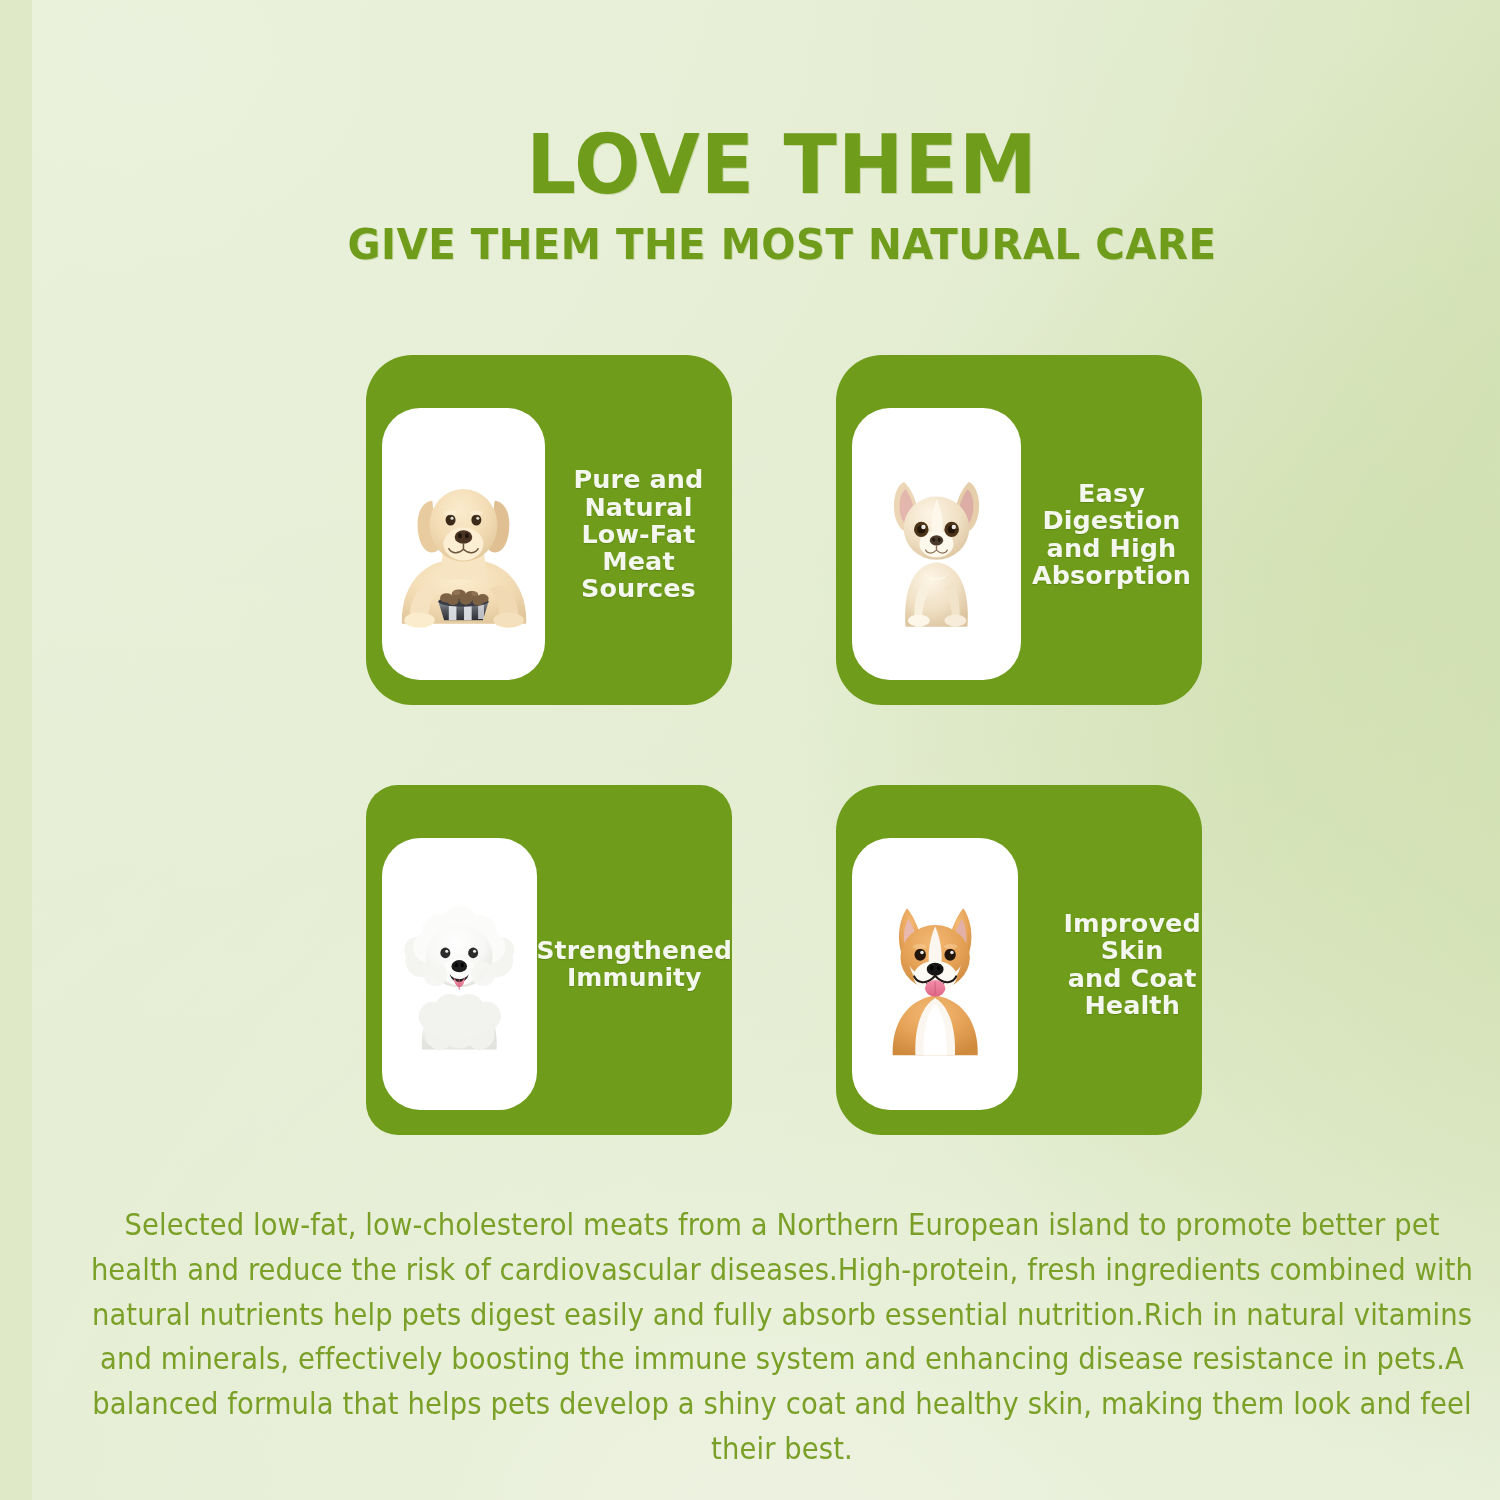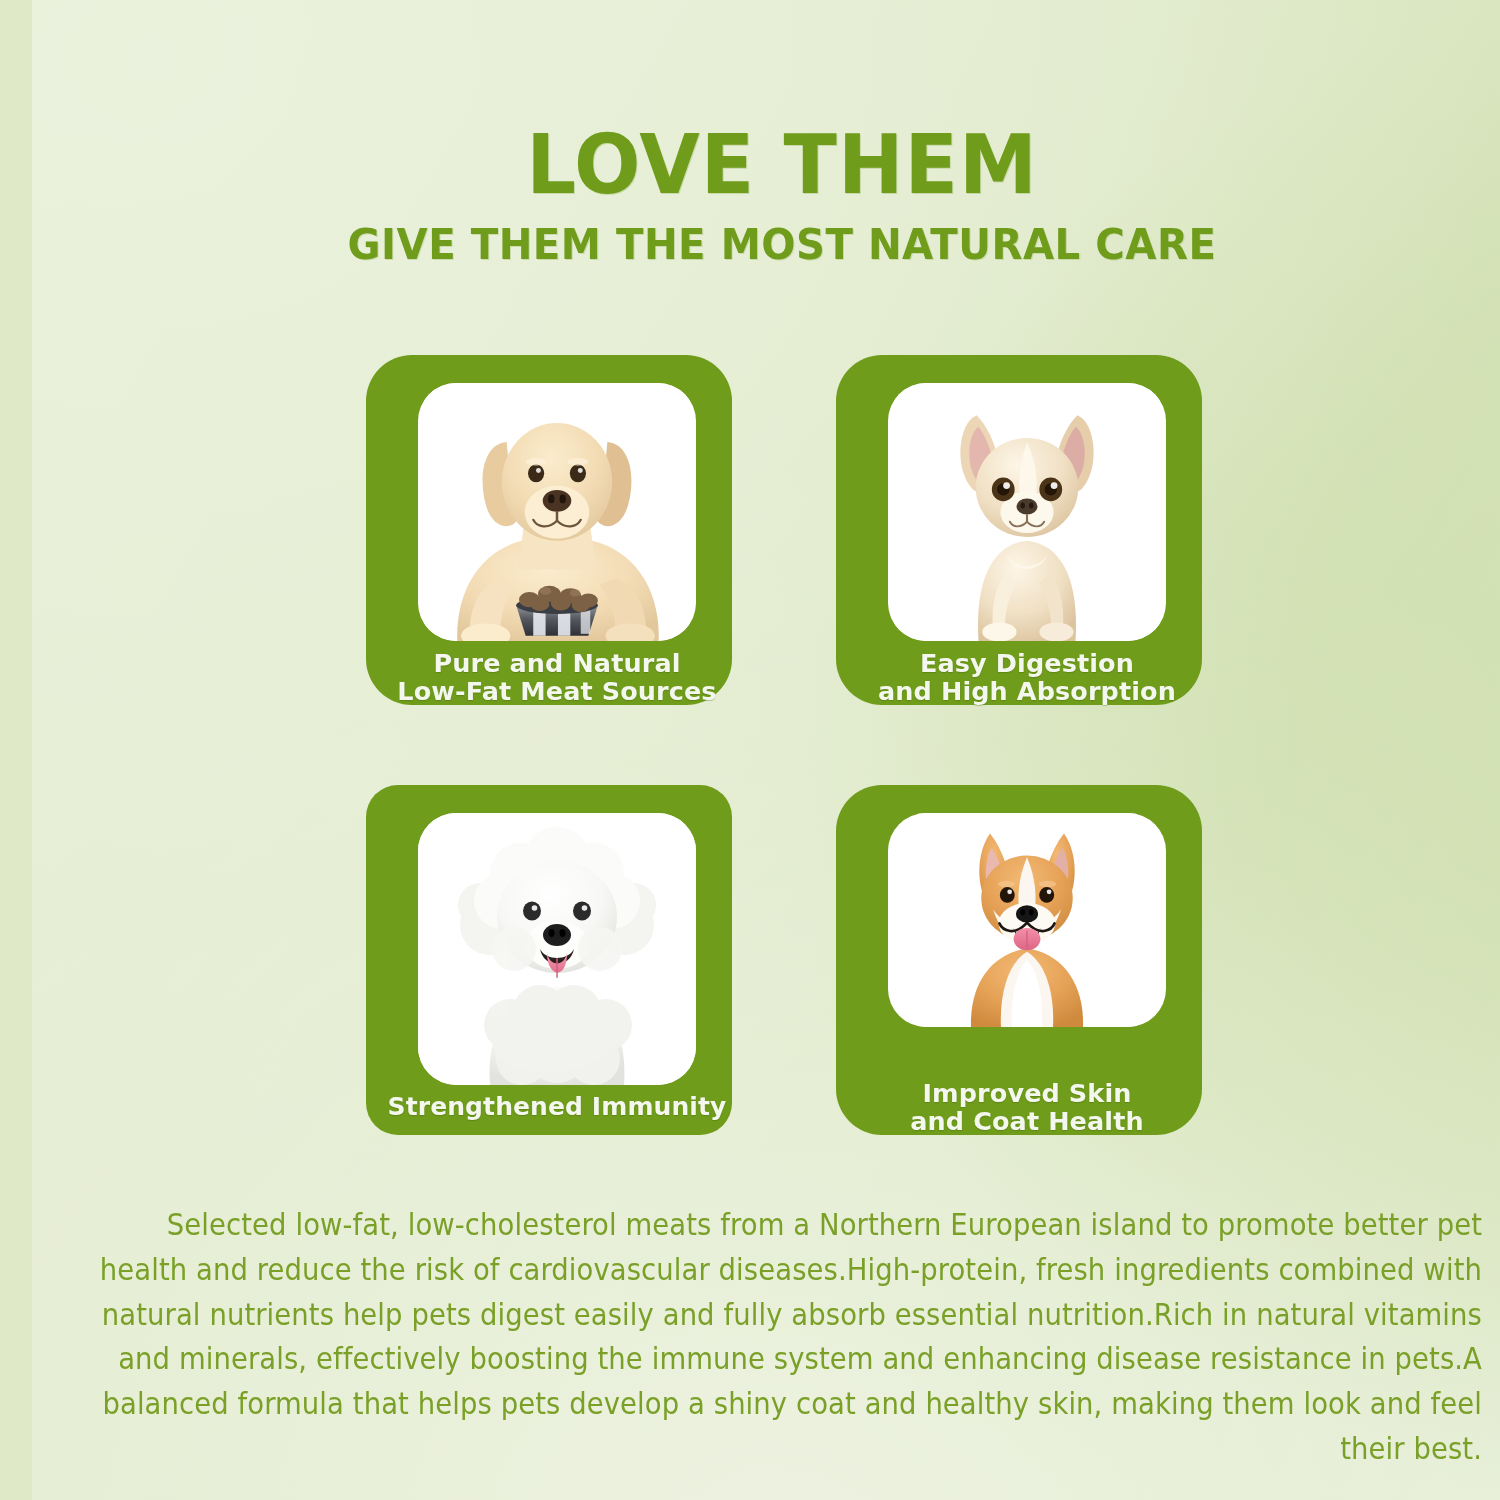--- a/index.html
+++ b/index.html
@@ -70,21 +70,20 @@
     height: 800px;
   }
   .card {
     position: absolute;
     width: 366px;
     height: 350px;
     background: #6f9c1b;
     border-radius: 46px;
     box-sizing: border-box;
     display: flex;
-    flex-direction: column;
     align-items: center;
     padding-left: 16px;
   }
   .card.c0 { left: 0;     top: 0;   }
   .card.c1 { left: 470px; top: 0;   }
   .card.c2 { left: 0;     top: 430px; border-radius: 32px; }
   .card.c3 { left: 470px; top: 430px; gap: 44px; }
 
   .photo {
     position: relative;
@@ -113,21 +112,21 @@
   
   .dogwrap { position: absolute; inset: 0; }
   .dogwrap svg { display: block; width: 100%; height: 100%; }
 
   
   .footer {
     position: absolute;
     left: 50px;
     top: 1203px;
     width: 1400px;
-    text-align: right;
+    text-align: center;
     color: #7aa028;
     font-size: 30.5px;
     line-height: 1.47;
     font-family: "DejaVu Sans Condensed", "Liberation Sans Narrow", "Liberation Sans", sans-serif;
     letter-spacing: 0.1px;
   }
 </style>
 </head>
 <body>
 

